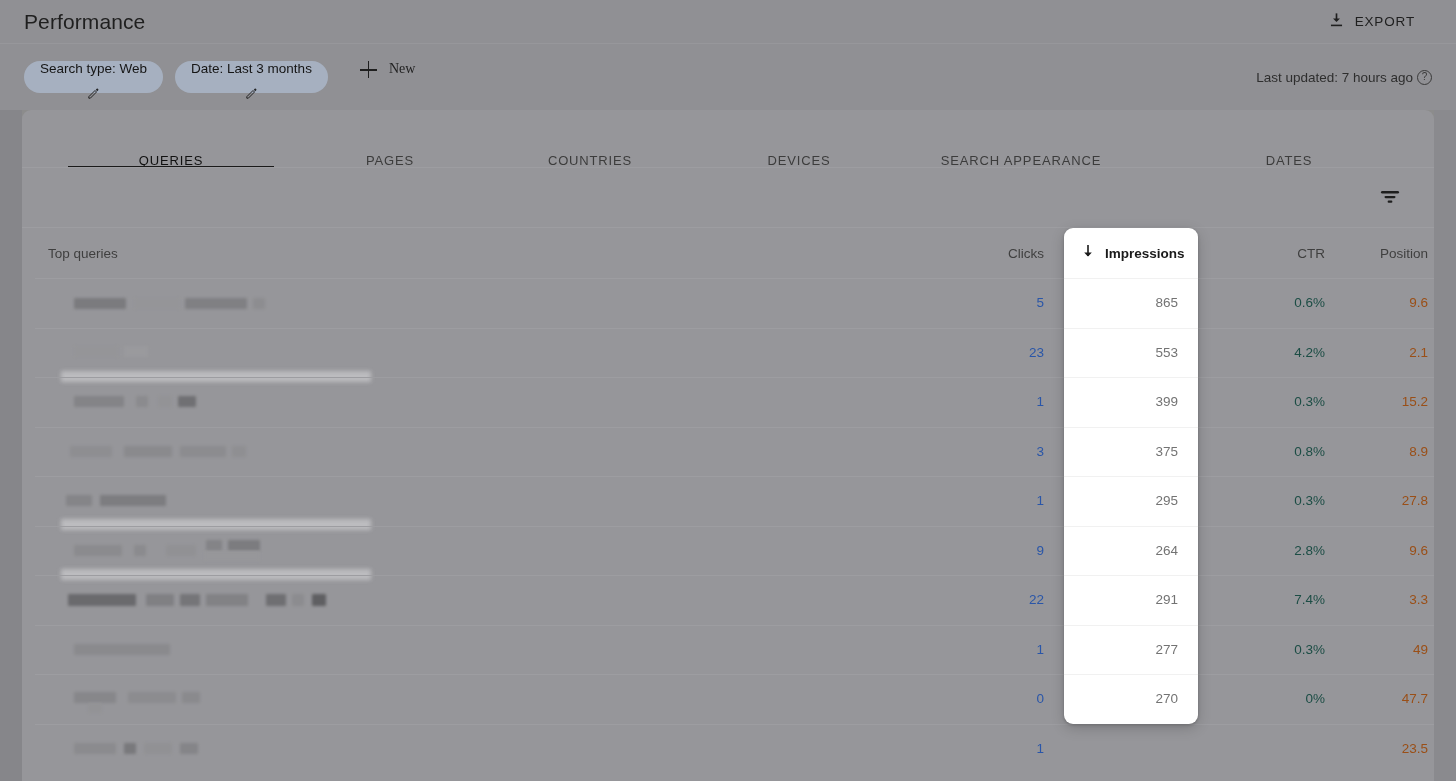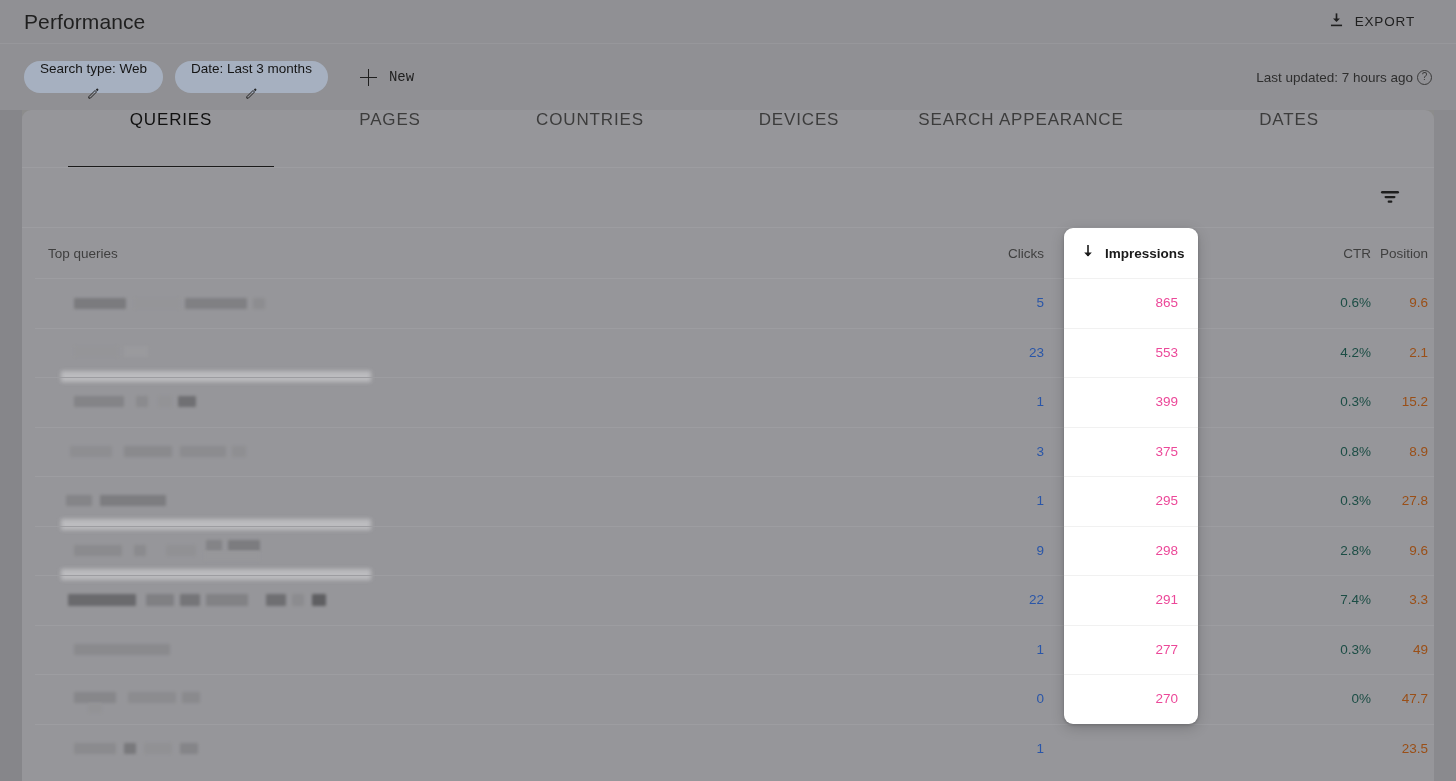--- a/index.html
+++ b/index.html
@@ -107,28 +107,27 @@
     font-size: 13.5px;
     color: #151515;
     cursor: pointer;
     white-space: nowrap;
     flex-direction: column;
   }
   .chip .pencil { display: block; opacity: .9; }
 
   .new-button {
     display: inline-flex;
-    align-items: center;
     gap: 12px;
     height: 32px;
     padding: 0 14px 0 10px;
     margin-left: 10px;
     border: 0;
     background: transparent;
-    font-family: Liberation Mono, monospace;
+    font-family: Liberation Serif, serif;
     font-size: 14px;
     color: #1f1f1f;
     cursor: pointer;
   }
   .plus {
     position: relative;
     display: inline-block;
     width: 17px; height: 17px;
   }
   .plus::before, .plus::after {
@@ -176,23 +175,23 @@
     position: relative;
     height: 58px;
     display: flex;
     align-items: center;
   }
   .tab {
     position: absolute;
     top: 0;
     height: 58px;
     display: flex;
-    align-items: flex-start;
+    align-items: flex-end;
     justify-content: center;
-    font-size: 17px;
+    font-size: 13px;
     font-weight: 500;
     letter-spacing: .85px;
     color: #3c3c3c;
     background: transparent;
     border: 0;
     font-family: inherit;
     cursor: pointer;
     white-space: nowrap;
   }
   .tab.active { color: #111; font-weight: 500; }
@@ -261,21 +260,21 @@
     align-items: center;
     font-size: 13.5px;
   }
   .cell-queries {
     left: 26px;
     width: 320px;
     justify-content: flex-start;
     color: #3a3a3a;
   }
   .cell-clicks      { left: 900px; width: 122px; justify-content: flex-end; }
-  .cell-ctr         { left: 1247px; width: 102px; justify-content: flex-end; }
+  .cell-ctr         { left: 1201px; width: 102px; justify-content: flex-end; }
   .cell-position    { left: 1300px; width: 106px; justify-content: flex-end; }
 
   .th {
     color: #3f3f3f;
     font-size: 13.5px;
     font-weight: 400;
   }
   .sort-arrow { display: block; }
 
   .v-clicks      { color: #2a56a8; }
@@ -312,21 +311,21 @@
     font-weight: 700;
     color: #1a1a1a;
   }
   .pop-row + .pop-row::before {
     content: "";
     position: absolute;
     left: 0; right: 0; top: 0;
     height: 1px;
     background: #f1f1f1;
   }
-  .pop-val { color: #ec4899; }
+  .pop-val { color: #737373; }
 
   
   .redact-wrap {
     position: relative;
     width: 320px;
     height: 100%;
   }
   .blob {
     position: absolute;
     border-radius: 1px;
@@ -616,21 +615,21 @@
         <div class="pop-row">
             <span class="pop-val">399</span>
           </div>
         <div class="pop-row">
             <span class="pop-val">375</span>
           </div>
         <div class="pop-row">
             <span class="pop-val">295</span>
           </div>
         <div class="pop-row">
-            <span class="pop-val">298</span>
+            <span class="pop-val">264</span>
           </div>
         <div class="pop-row">
             <span class="pop-val">291</span>
           </div>
         <div class="pop-row">
             <span class="pop-val">277</span>
           </div>
         <div class="pop-row">
             <span class="pop-val">270</span>
           </div>

